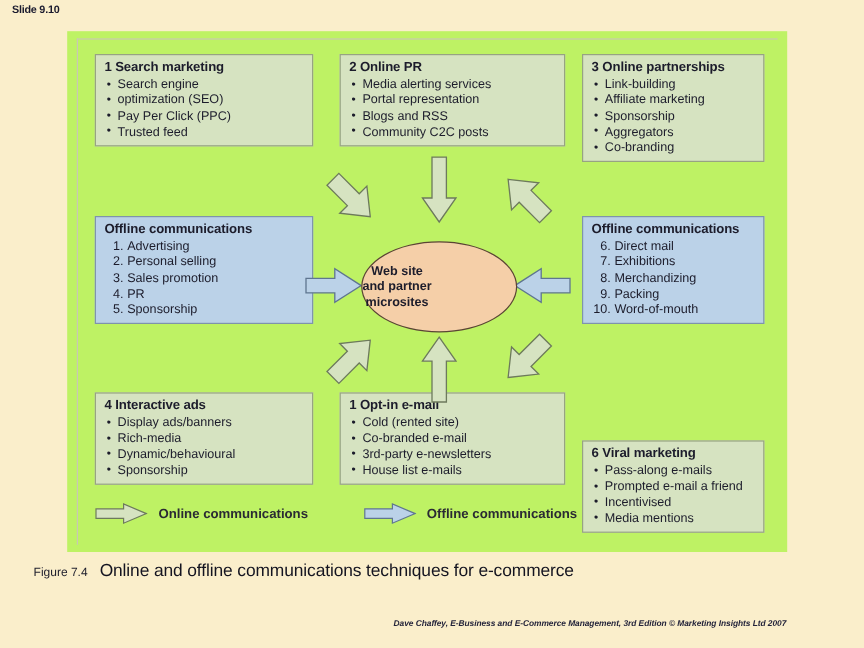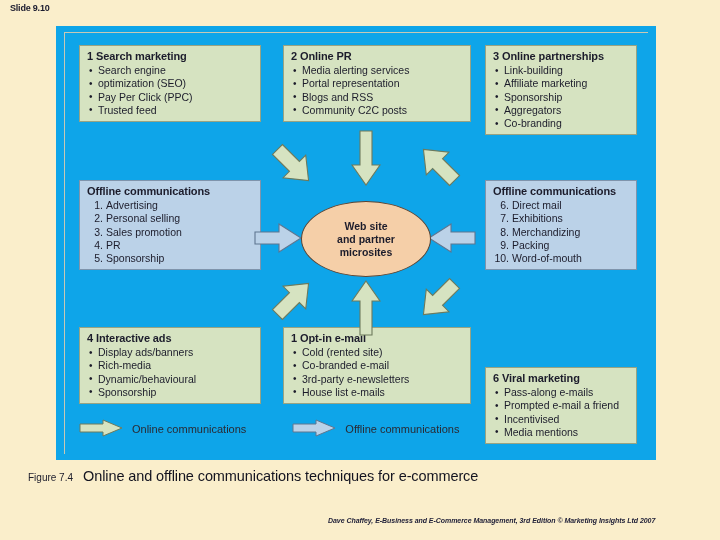--- a/index.html
+++ b/index.html
@@ -26,21 +26,21 @@
     letter-spacing: -0.2px;
   }
 
   
   .figure-panel {
     position: absolute;
     left: 56px;
     top: 26px;
     width: 600px;
     height: 434px;
-    background: #0ea5e9;
+    background: #bef264;
   }
   .figure-inner {
     position: absolute;
     left: 8px;
     top: 6px;
     width: 584px;
     height: 422px;
     border-left: 1px solid #c8c8b4;
     border-top: 1px solid #c8c8b4;
     box-sizing: border-box;
@@ -122,21 +122,20 @@
     position: absolute;
     left: 236px;
     top: 168px;
     width: 128px;
     height: 74px;
     border-radius: 50%;
     background: #f5cfa8;
     border: 1px solid #5a4434;
     display: flex;
     align-items: center;
-    justify-content: center;
     text-align: center;
     font-size: 10.5px;
     line-height: 13px;
     font-weight: bold;
     color: #1c1c2b;
   }
 
   
   .arrow {
     position: absolute;
@@ -151,20 +150,21 @@
     width: 560px;
     height: 26px;
     display: flex;
     align-items: center;
   }
   .legend-item {
     display: flex;
     align-items: center;
     font-size: 11px;
     color: #2a2a33;
+    font-weight: bold;
   }
   .legend-item .lg-label { margin-left: 9px; white-space: nowrap; }
   .legend-item + .legend-item { margin-left: 46px; }
 
   
   .caption-row {
     position: absolute;
     left: 28px;
     top: 468px;
     display: flex;

